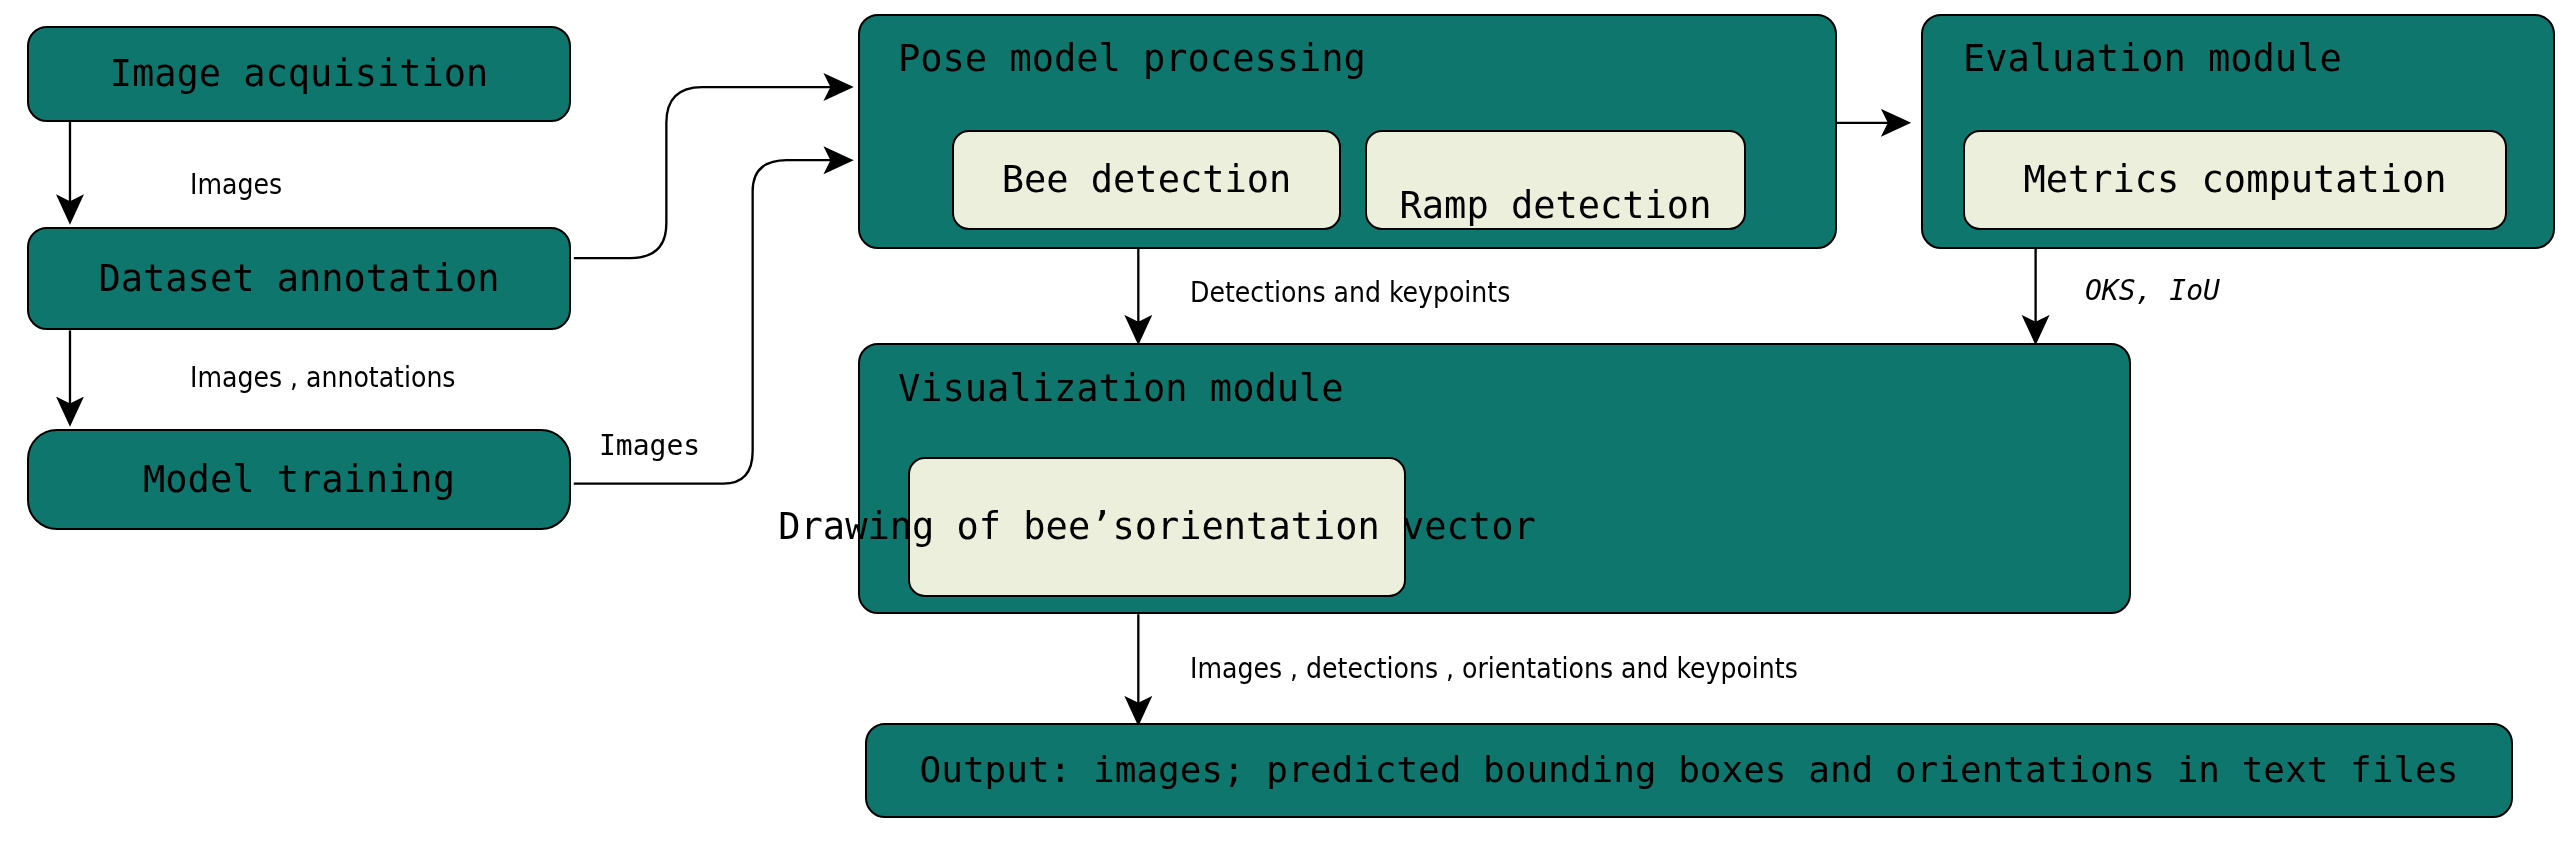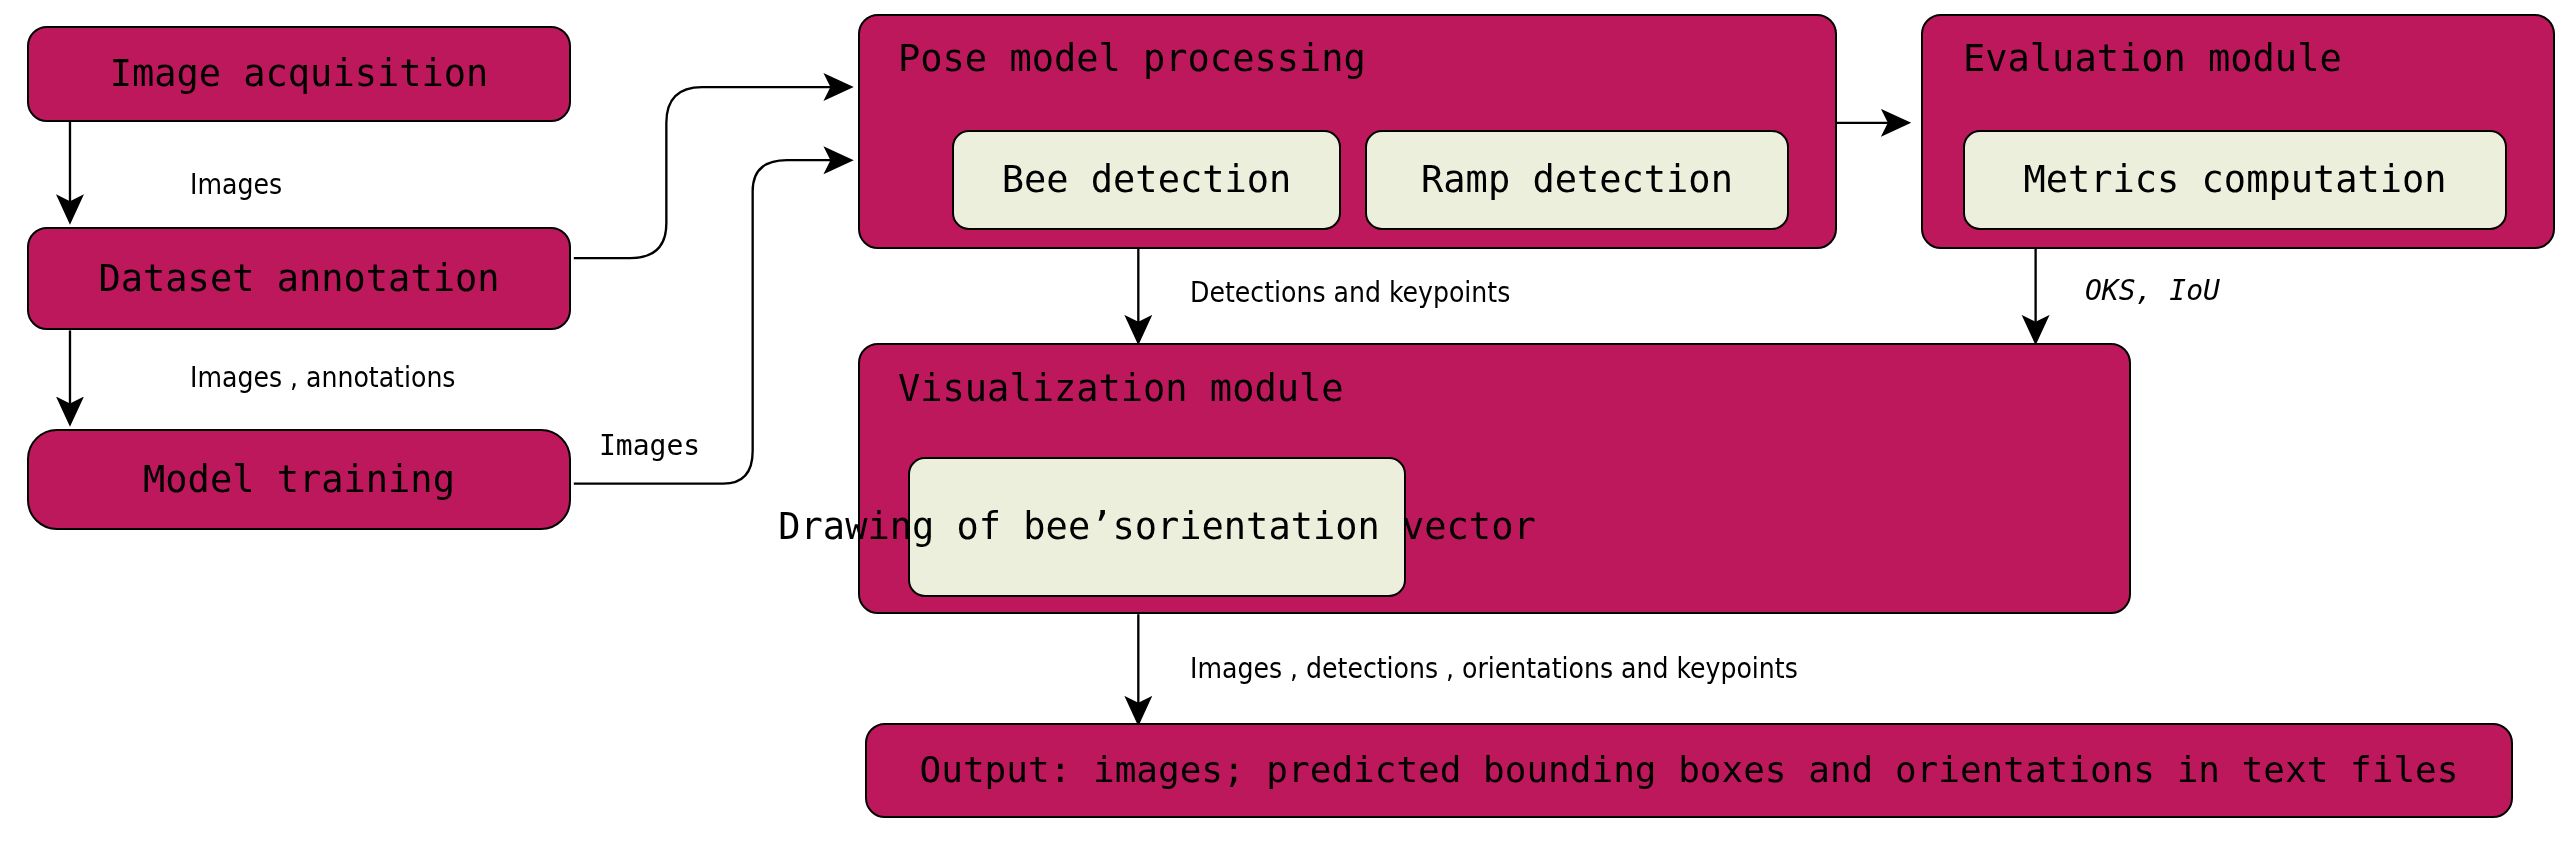--- a/index.html
+++ b/index.html
@@ -19,21 +19,21 @@
     left: 0; top: 0;
     width: 2576px;
     height: 842px;
     overflow: visible;
   }
   .node {
     position: absolute;
     box-sizing: border-box;
     border: 2.3px solid #000000;
     border-radius: 20px;
-    background: #be185d;
+    background: #0f766e;
     display: flex;
     align-items: center;
     justify-content: center;
   }
   .node.inner {
     background: #ecefdc;
     border-radius: 17px;
   }
   .node .label {
     font-family: "DejaVu Sans Mono", "Liberation Mono", monospace;
@@ -109,21 +109,21 @@
   <div class="node" style="left:27px; top:429px; width:544px; height:101px;border-radius:30px;">
     <span class="label">Model training</span>
   </div>
 
   <div class="node" style="left:858px; top:14px; width:979px; height:235px; display:block;">
   </div>
   <div class="group-title" style="left:898px; top:37px;">Pose model processing</div>
   <div class="node inner" style="left:908px; top:130px; width:389px; height:100px;margin-left:44px;">
     <span class="label">Bee detection</span>
   </div>
-  <div class="node inner" style="left:1365px; top:130px; width:424px; height:100px;">
+  <div class="node inner" style="left:1365px; top:130px; width:381px; height:100px;align-items:flex-end;">
     <span class="label">Ramp detection</span>
   </div>
 
   <div class="node" style="left:1921px; top:14px; width:634px; height:235px; display:block;">
   </div>
   <div class="group-title" style="left:1963px; top:37px;">Evaluation module</div>
   <div class="node inner" style="left:1963px; top:130px; width:544px; height:100px;">
     <span class="label">Metrics computation</span>
   </div>
 

